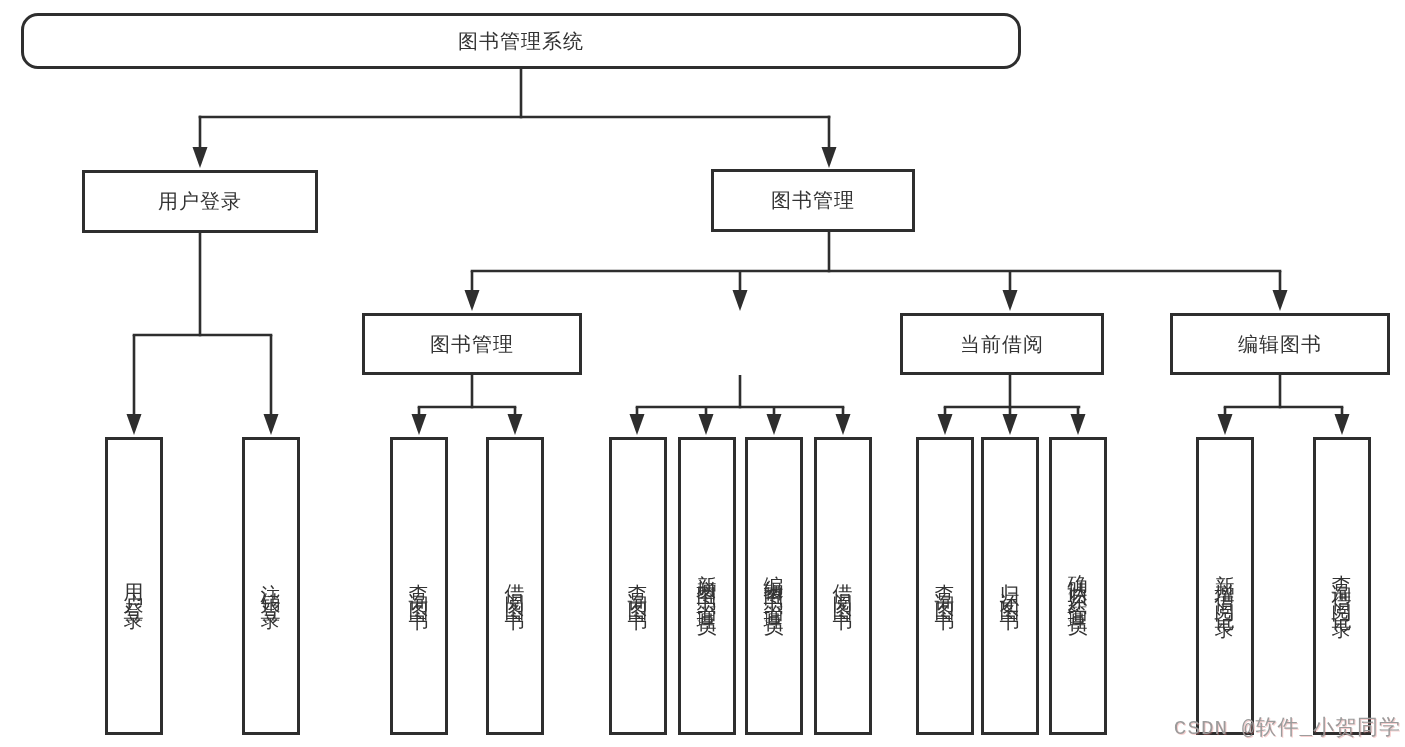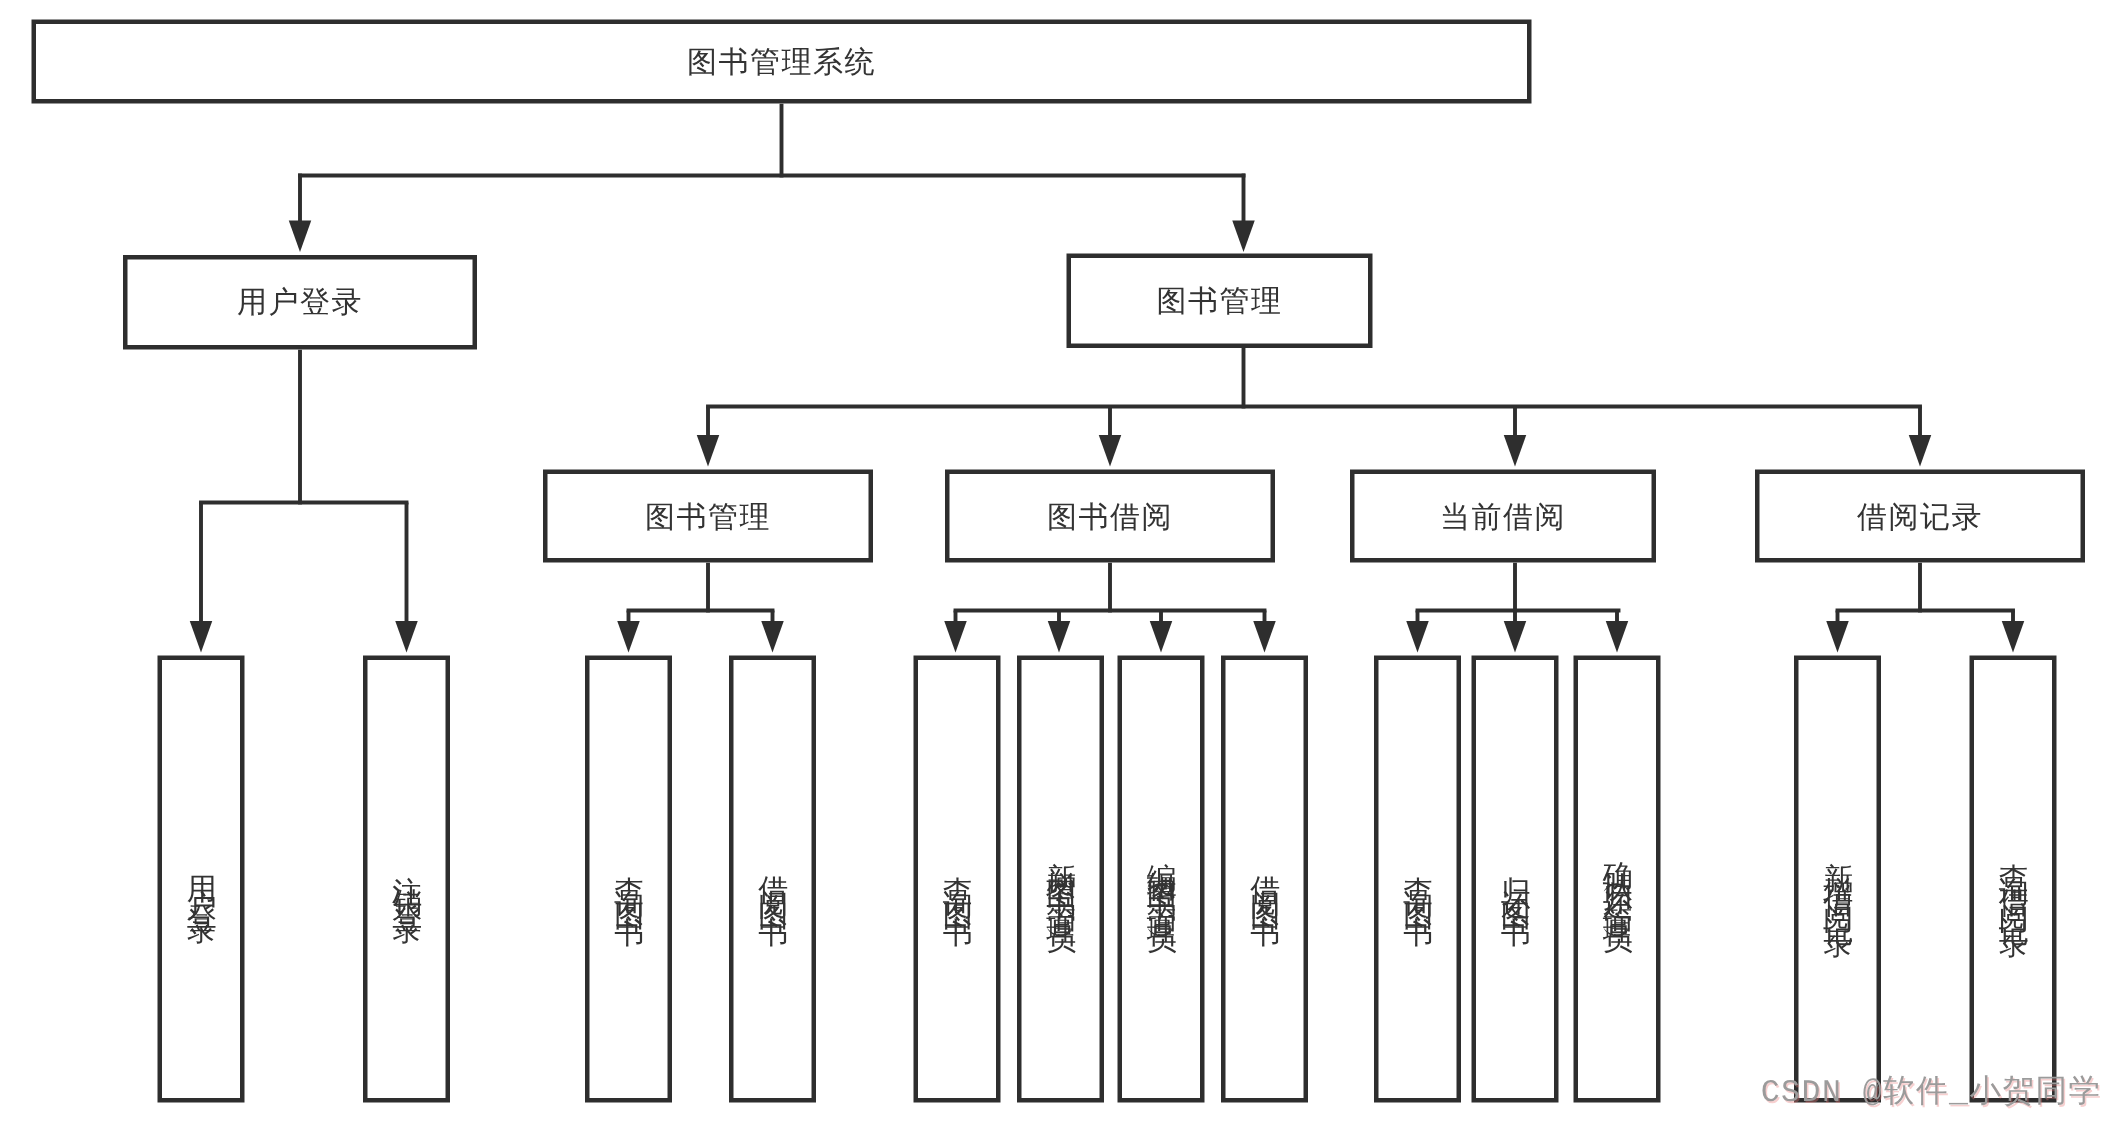--- a/index.html
+++ b/index.html
@@ -91,42 +91,39 @@
       <polygon points="766.5,414 781.5,414 774,435"></polygon>
       <polygon points="835.5,414 850.5,414 843,435"></polygon>
       <polygon points="937.5,414 952.5,414 945,435"></polygon>
       <polygon points="1002.5,414 1017.5,414 1010,435"></polygon>
       <polygon points="1070.5,414 1085.5,414 1078,435"></polygon>
       <polygon points="1217.5,414 1232.5,414 1225,435"></polygon>
       <polygon points="1334.5,414 1349.5,414 1342,435"></polygon>
     </g>
   </svg>
 
-  <div class="box" style="left:21px;top:13px;width:1000px;height:56px;">
+  <div class="box" style="left:21px;top:13px;width:1000px;height:56px;border-radius:17px;">
     <span>图书管理系统</span>
   </div>
 
   <div class="box" style="left:82px;top:170px;width:236px;height:63px;">
     <span>用户登录</span>
   </div>
   <div class="box" style="left:711px;top:169px;width:204px;height:63px;">
     <span>图书管理</span>
   </div>
 
   <div class="box" style="left:362px;top:313px;width:220px;height:62px;">
     <span>图书管理</span>
   </div>
-  <div class="box" style="left:630px;top:313px;width:220px;height:62px;">
-    <span>图书借阅</span>
-  </div>
   <div class="box" style="left:900px;top:313px;width:204px;height:62px;">
     <span>当前借阅</span>
   </div>
   <div class="box" style="left:1170px;top:313px;width:220px;height:62px;">
-    <span>借阅记录</span>
+    <span>编辑图书</span>
   </div>
 
   <div class="vbox" style="left:105px;top:437px;width:58px;height:298px;">
     <span class="vtext">用户登录</span>
   </div>
   <div class="vbox" style="left:242px;top:437px;width:58px;height:298px;">
     <span class="vtext">注销登录</span>
   </div>
 
   <div class="vbox" style="left:390px;top:437px;width:58px;height:298px;">

